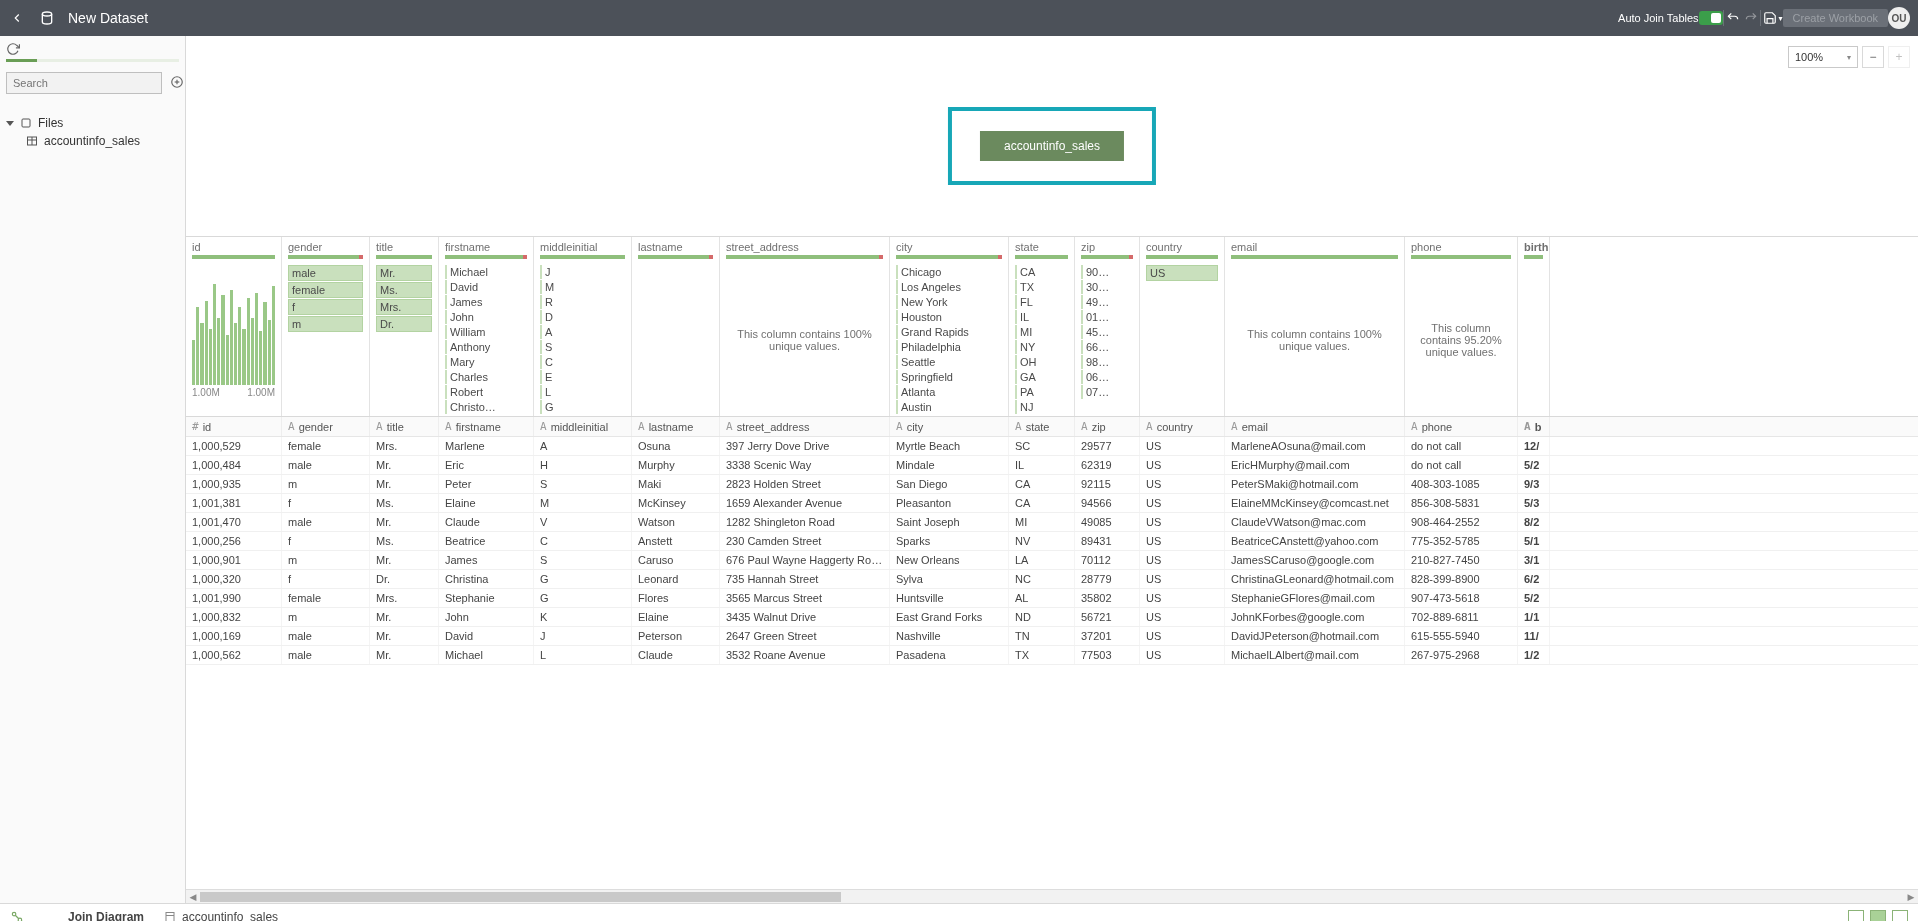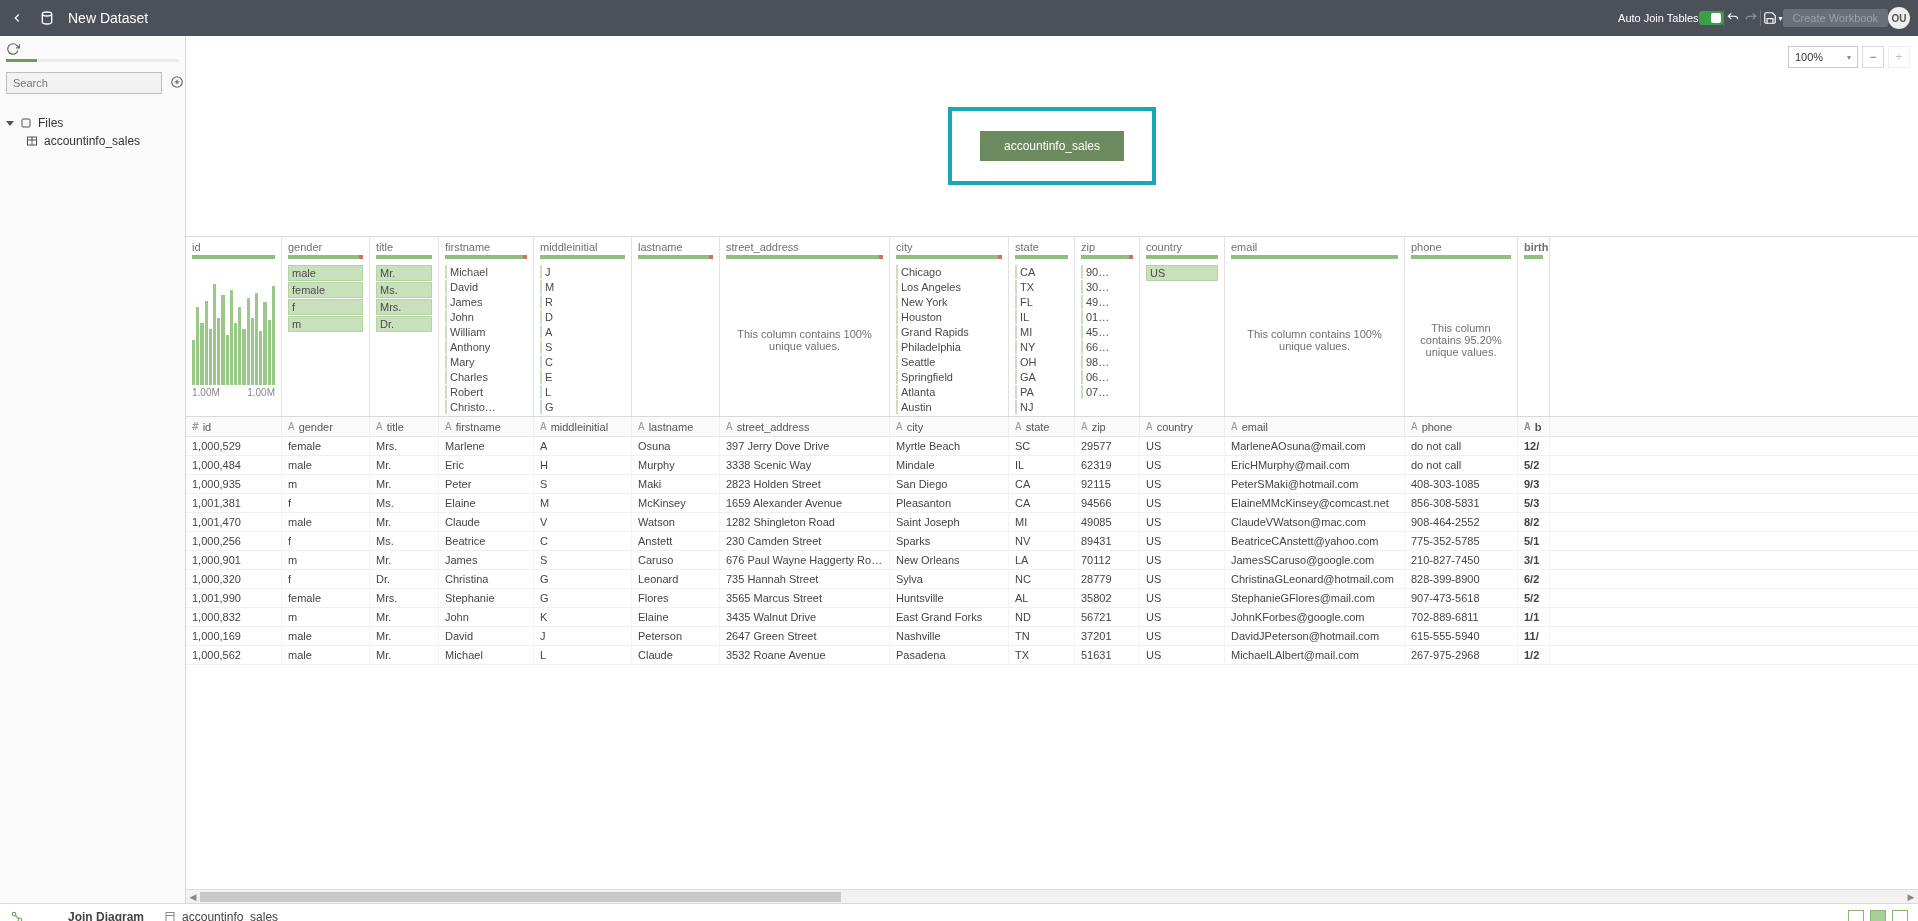--- a/index.html
+++ b/index.html
@@ -602,21 +602,21 @@
           <div class="grow">
             <div class="gc w-id num">1,000,562</div>
             <div class="gc w-gender">male</div>
             <div class="gc w-title">Mr.</div>
             <div class="gc w-firstname">Michael</div>
             <div class="gc w-mi">L</div>
             <div class="gc w-lastname">Claude</div>
             <div class="gc w-street">3532 Roane Avenue</div>
             <div class="gc w-city">Pasadena</div>
             <div class="gc w-state">TX</div>
-            <div class="gc w-zip">51631</div>
+            <div class="gc w-zip">77503</div>
             <div class="gc w-country">US</div>
             <div class="gc w-email">MichaelLAlbert@mail.com</div>
             <div class="gc w-phone">267-975-2968</div>
             <div class="gc w-birth">1/2</div>
           </div>
         </div>
       <div class="hscroll">
         <span class="arrow-l">◀</span>
         <div class="thumb"></div>
         <span class="arrow-r">▶</span>

